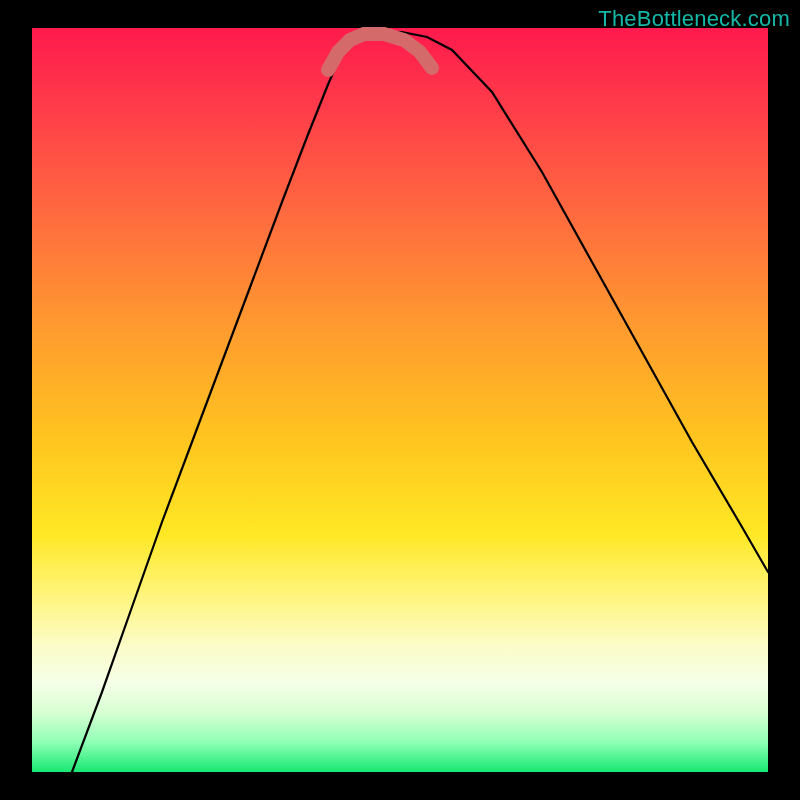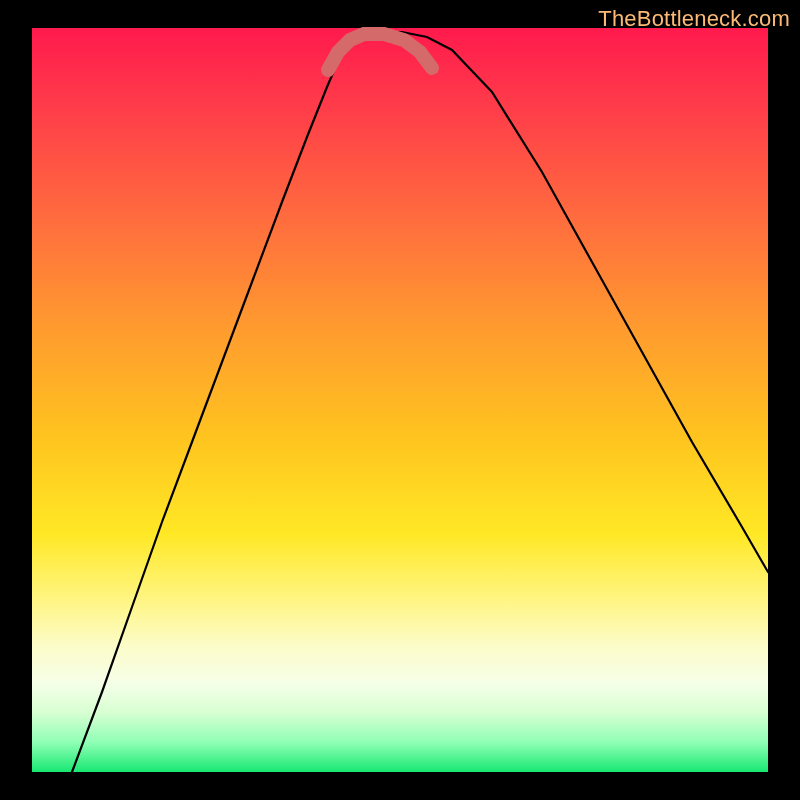--- a/index.html
+++ b/index.html
@@ -38,21 +38,21 @@
       #f5ffe8 88%,
       #d8ffd2 92%,
       #8fffb5 96%,
       #18e872 100%
     );
   }
   .watermark {
     position: absolute;
     top: 6px;
     right: 10px;
-    color: #fdba74;
+    color: #14b8a6;
     font-size: 22px;
     letter-spacing: 0.2px;
     font-weight: 500;
   }
   svg.curve {
     position: absolute;
     left: 0;
     top: 0;
     width: 736px;
     height: 744px;

